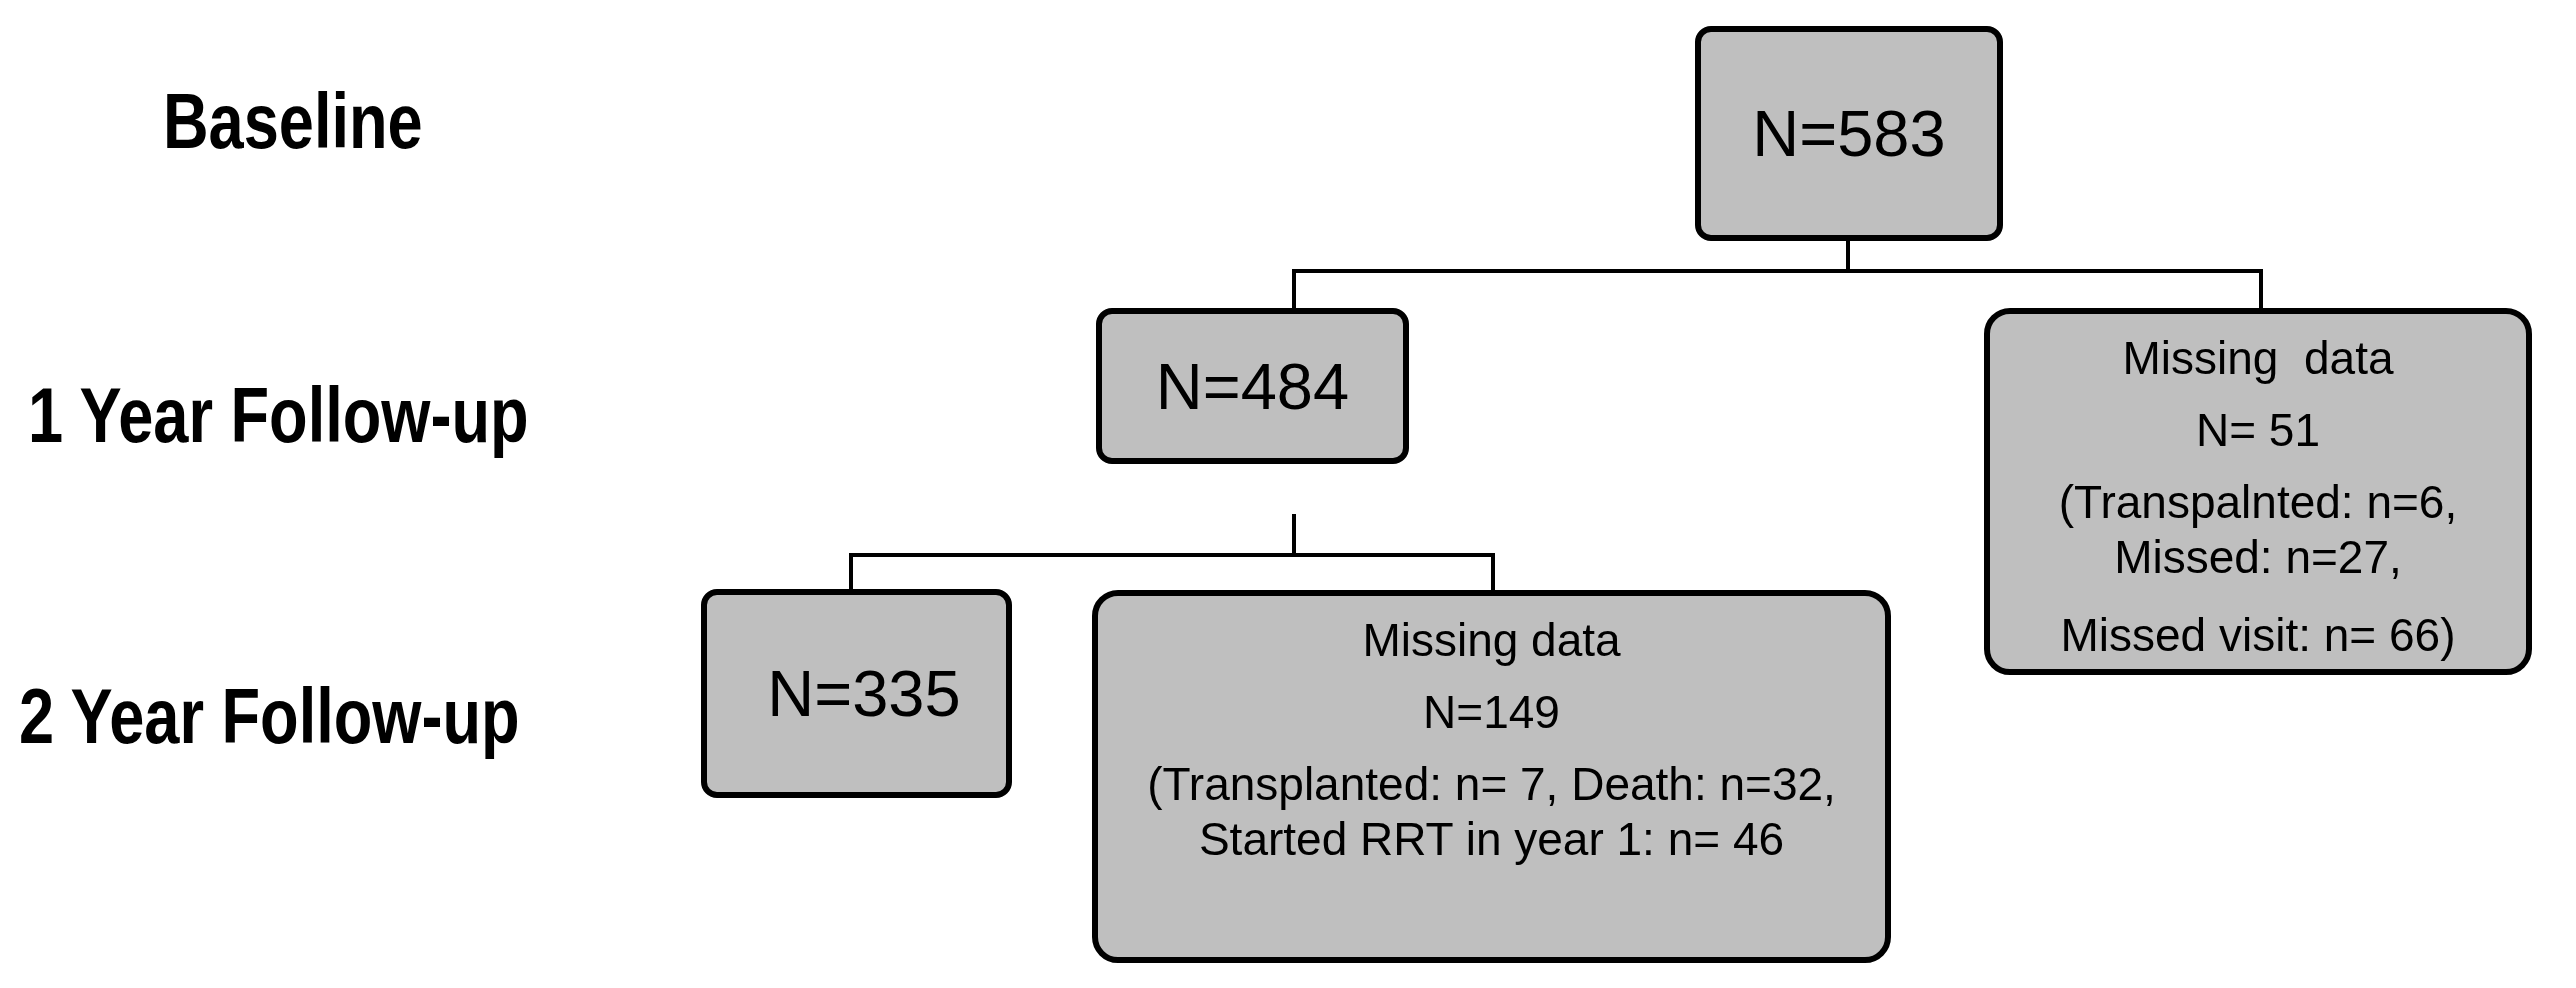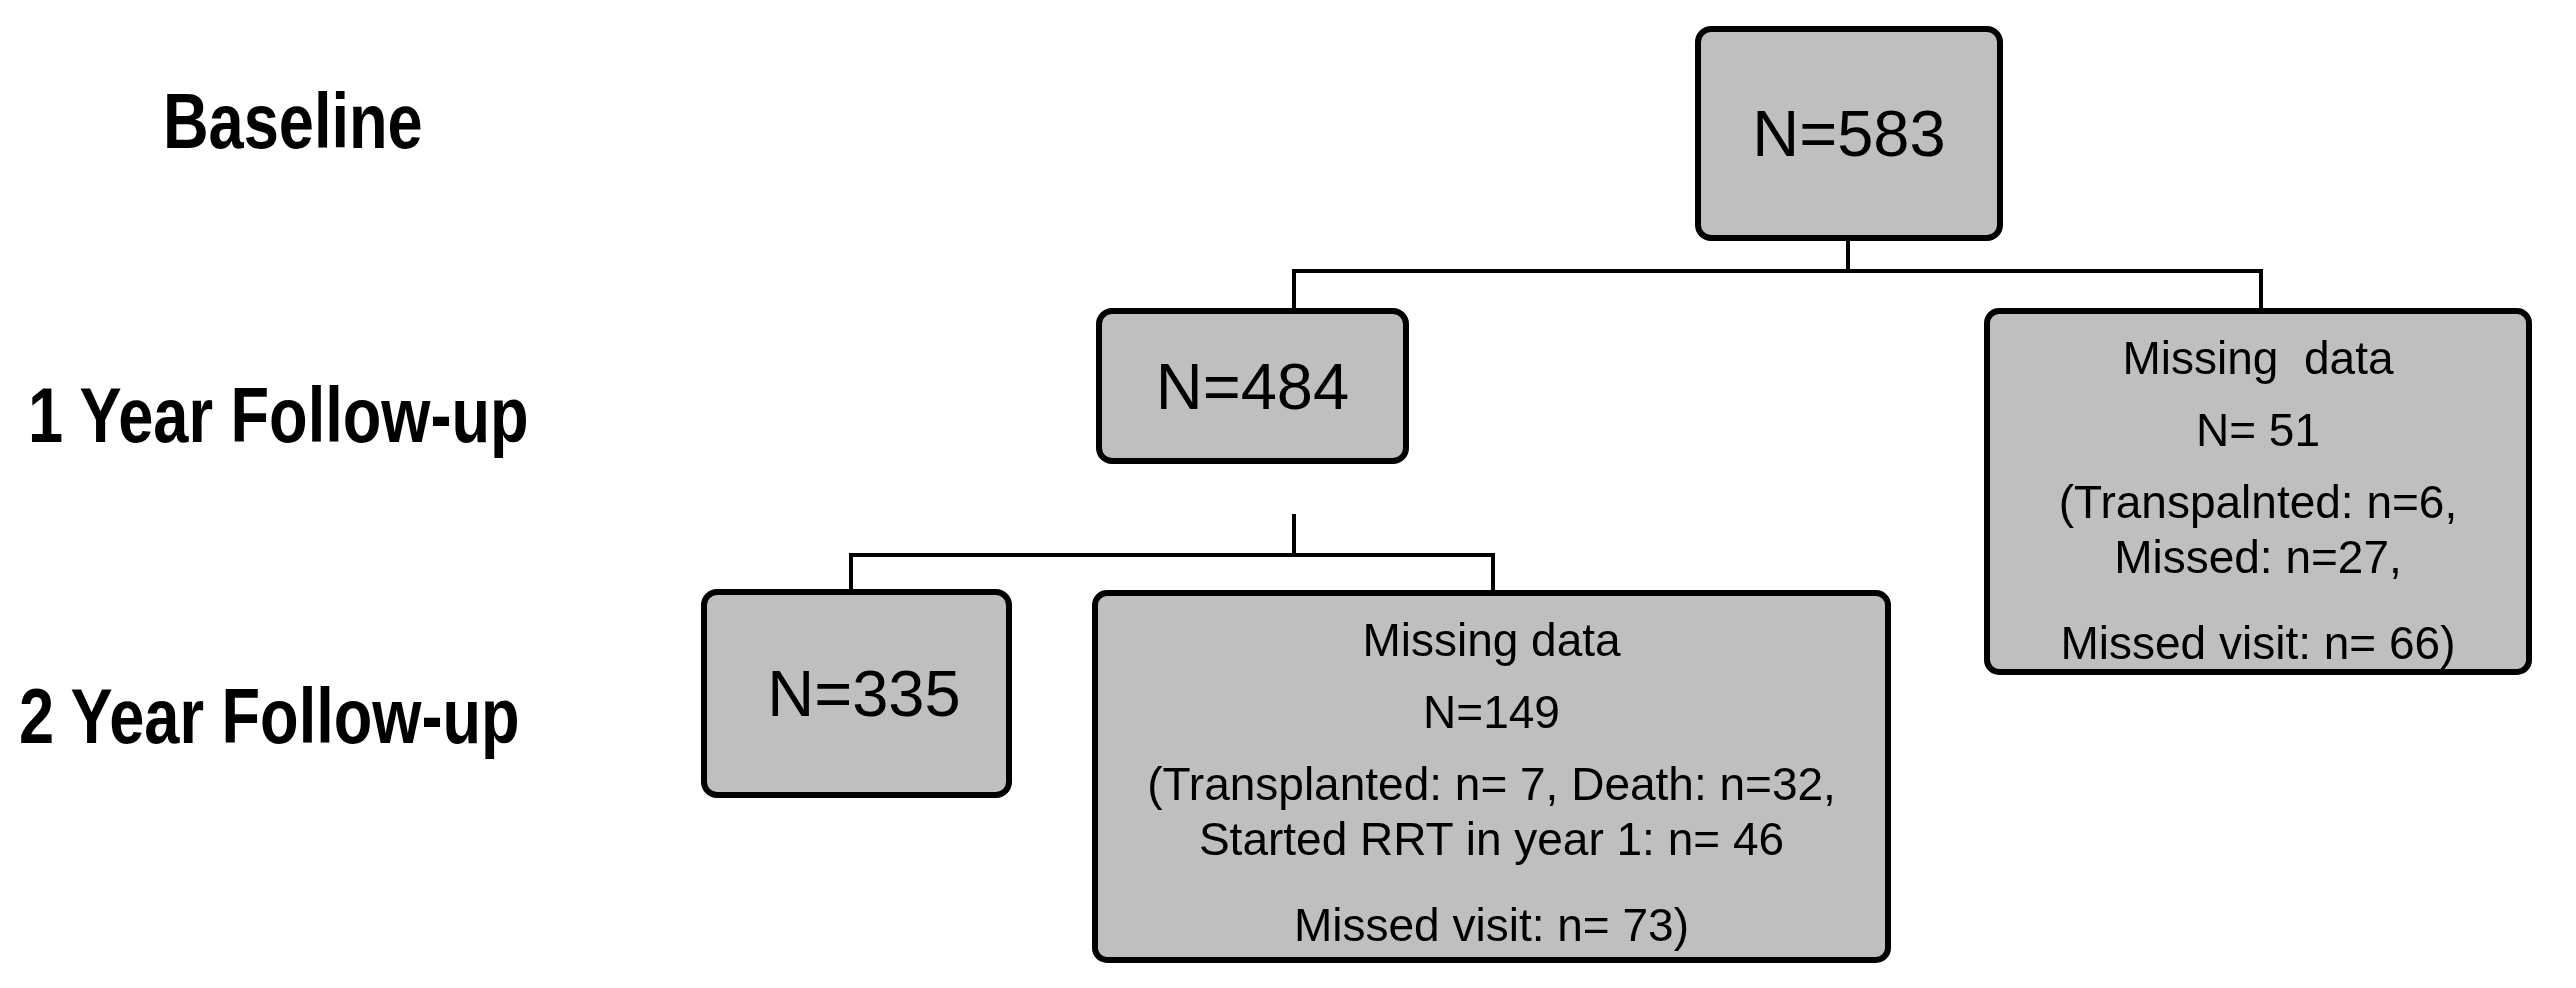--- a/index.html
+++ b/index.html
@@ -37,40 +37,40 @@
   .node{
     position:absolute;
     background:var(--box-fill);
     border:6px solid var(--box-border);
     display:flex;
     align-items:center;
     justify-content:center;
     flex-direction:column;
   }
   .node--small{border-radius:16px;}
-  .node--big{border-radius:15px;justify-content:flex-start;padding-top:17px;}
+  .node--big{border-radius:26px;justify-content:flex-start;padding-top:17px;}
   .node-n{
     font-size:65px;
     line-height:1;
     white-space:pre;
   }
   #box-583{left:1695px;top:26px;width:308px;height:215px;}
   #box-484{left:1096px;top:308px;width:313px;height:156px;}
   #box-335{left:701px;top:589px;width:311px;height:209px;padding-left:15px;}
   #box-miss1{left:1984px;top:308px;width:548px;height:367px;}
   #box-miss2{left:1092px;top:590px;width:799px;height:373px;}
 
   .para{
     font-size:46px;
     line-height:55px;
     text-align:center;
     white-space:pre-wrap;
     margin-bottom:17px;
   }
-  .para--last{margin-top:14px;margin-bottom:0;}
+  .para--last{margin-top:6px;margin-bottom:0;}
 
   
   .conn{position:absolute;background:var(--connector);}
   #conn-v1{left:1846px;top:241px;width:4.3px;height:31px;}
   #conn-h1{left:1292px;top:269px;width:971px;height:4.3px;}
   #conn-v2{left:1292px;top:272px;width:4.3px;height:40px;}
   #conn-v3{left:2259px;top:272px;width:4.3px;height:40px;}
   #conn-v4{left:1292px;top:514px;width:4.3px;height:41px;}
   #conn-h2{left:849px;top:553px;width:646px;height:4.3px;}
   #conn-v5{left:849px;top:555px;width:4.3px;height:36px;}
@@ -112,17 +112,16 @@
     <div class="para">(Transpalnted: n=6,
 Missed: n=27,</div>
     <div class="para para--last">Missed visit: n= 66)</div>
   </div>
 
   <div class="node node--big" id="box-miss2">
     <div class="para">Missing data</div>
     <div class="para">N=149</div>
     <div class="para">(Transplanted: n= 7, Death: n=32,
 Started RRT in year 1: n= 46</div>
-    <div class="para para--last">Missed visit: n= 73)</div>
   </div>
 
 </div>
 
 
 </body></html>

